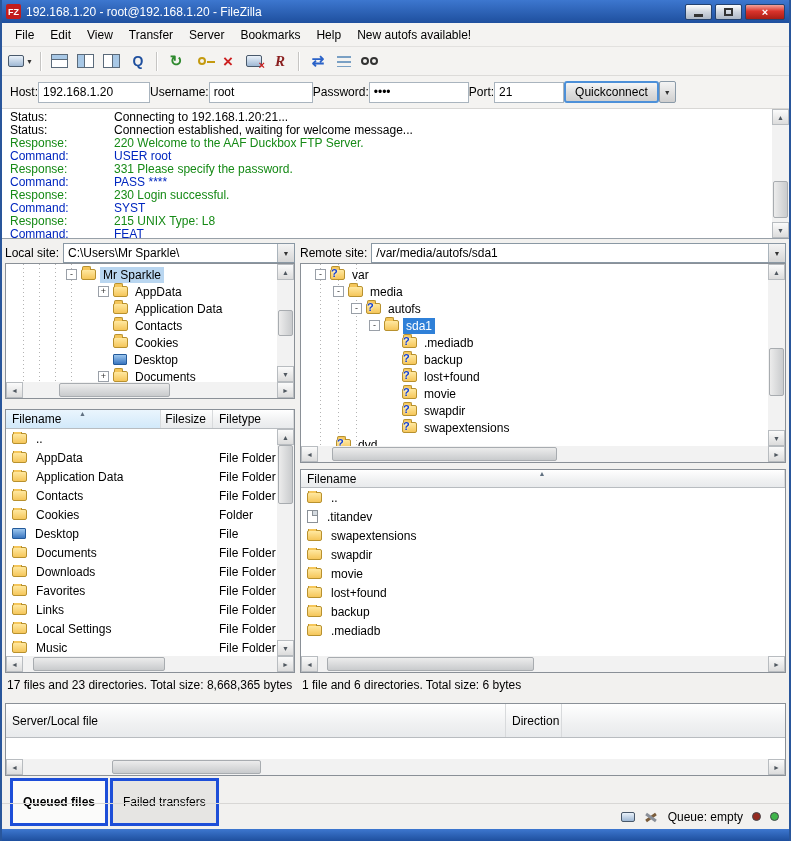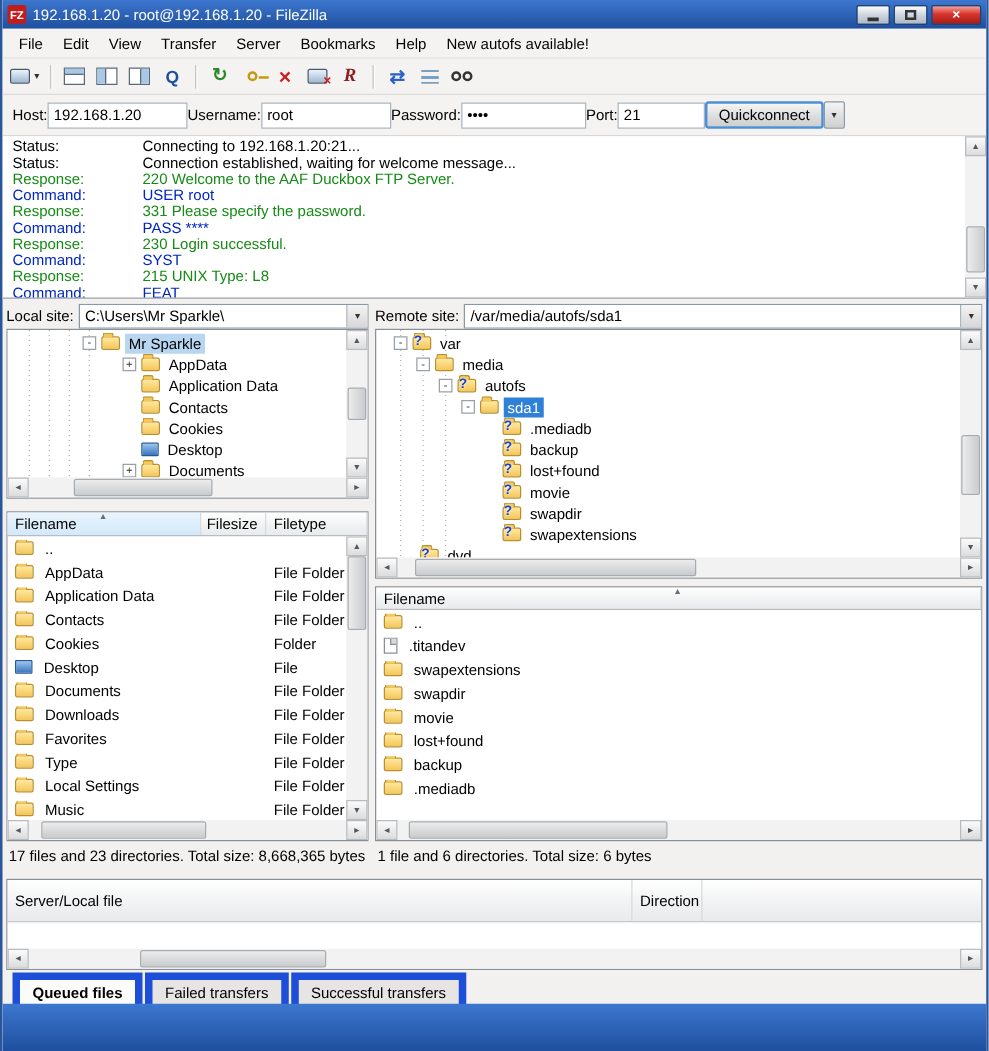--- a/index.html
+++ b/index.html
@@ -110,21 +110,21 @@
   .lcell{padding:0 6px;display:flex;align-items:center;gap:5px;overflow:hidden;white-space:nowrap}
   .c-name{width:155px;flex:0 0 auto}
   .c-size{width:52px;flex:0 0 auto;justify-content:flex-end}
   .c-type{flex:1}
   .pstatus{height:20px;flex:0 0 auto;display:flex;align-items:center;padding:0 2px;white-space:nowrap;overflow:hidden}
 
   
   .queuebox{height:73px;flex:0 0 auto;margin:8px 3px 0 3px;display:flex;flex-direction:column}
   .qbody{flex:1;background:#fff}
   .tabsrow{height:27px;flex:0 0 auto;display:flex;align-items:flex-start;padding:2px 0 0 8px;gap:2px}
-  .tab{border:6px solid #1d4ed8;background:#e6e5e3;padding:3px 10px;font-size:12px}
+  .tab{border:3px solid #1d4ed8;background:#e6e5e3;padding:14px 10px;font-size:12px}
   .tab.active{background:#fbfbfa;font-weight:bold}
 
   
   .statusbar{height:26px;flex:0 0 auto;display:flex;align-items:center;padding:0 10px;gap:9px;border-top:1px solid #d8d7d5}
   .sb-spacer{flex:1}
   .monitor.sm{width:14px;height:10px}
   .tools{position:relative;width:15px;height:12px}
   .tools::before{content:"";position:absolute;left:1px;top:5px;width:12px;height:3px;background:#7a5c3a;transform:rotate(-35deg)}
   .tools::after{content:"";position:absolute;left:1px;top:5px;width:12px;height:3px;background:#8a8f98;transform:rotate(35deg)}
   .led{width:9px;height:9px;border-radius:50%;border:1px solid #44484c}
@@ -437,21 +437,21 @@
                 <span class="lcell c-name">
                   <span class="ficon folder"></span>
                   <span>Favorites</span>
                 </span>
                 <span class="lcell c-size"></span>
                 <span class="lcell c-type">File Folder</span>
               </div>
             <div class="lrow">
                 <span class="lcell c-name">
                   <span class="ficon folder"></span>
-                  <span>Type</span>
+                  <span>Links</span>
                 </span>
                 <span class="lcell c-size"></span>
                 <span class="lcell c-type">File Folder</span>
               </div>
             <div class="lrow">
                 <span class="lcell c-name">
                   <span class="ficon folder"></span>
                   <span>Local Settings</span>
                 </span>
                 <span class="lcell c-size"></span>
@@ -666,18 +666,25 @@
       <div class="htrack">
           <div class="hthumb" style="left:12%;width:20%"></div>
         </div>
       <div class="sarrow">►</div>
     </div>
   </div>
 
   <div class="tabsrow">
     <span class="tab active">Queued files</span>
     <span class="tab">Failed transfers</span>
-    <span class="tab">Successful transfers</span>
-  </div>
-
+  </div>
+
+  <div class="statusbar">
+    <span class="sb-spacer"></span>
+    <span class="monitor sm"></span>
+    <span class="tools"></span>
+    <span>Queue: empty</span>
+    <span class="led red"></span>
+    <span class="led green"></span>
+  </div>
 
   <div class="bottomstrip"></div>
 </div>
 
 </body></html>

